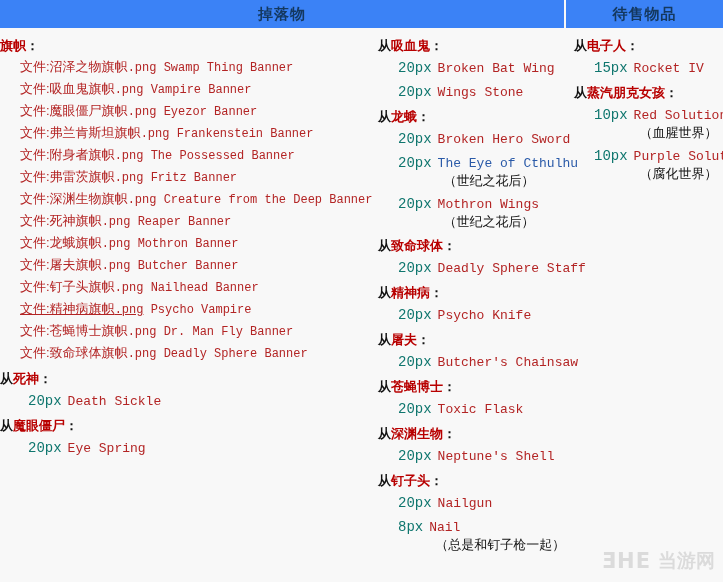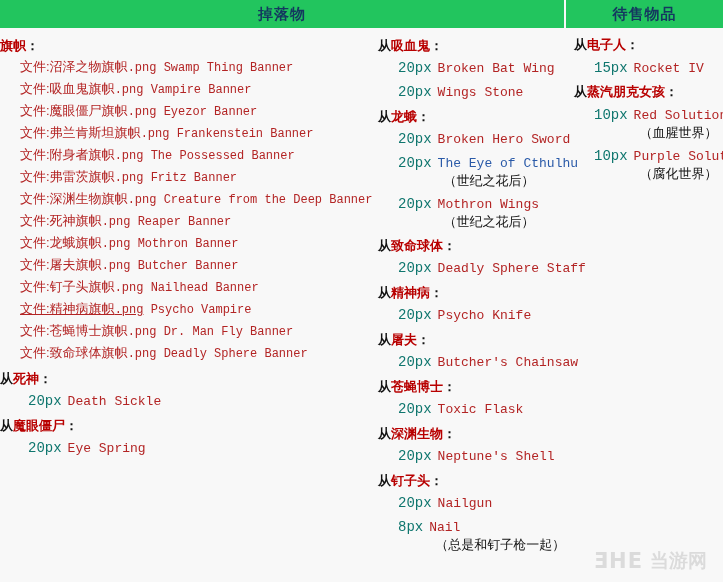--- a/index.html
+++ b/index.html
@@ -17,21 +17,21 @@
 
   
   .header-row {
     display: flex;
     height: 28px;
     align-items: stretch;
     gap: 2px;
     margin-bottom: 3px;
   }
   .header-cell {
-    background: #22c55e;
+    background: #3b82f6;
     display: flex;
     align-items: center;
     justify-content: center;
     color: #14385f;
     font-weight: bold;
     font-size: 15px;
     letter-spacing: 1px;
   }
   .header-cell.drops { width: 564px; }
   .header-cell.sale  { width: 157px; }
@@ -49,21 +49,21 @@
   .group-head {
     font-weight: bold;
     font-size: 13px;
     color: #111111;
     margin: 6px 0 2px 0;
     white-space: nowrap;
     line-height: 17px;
   }
   .col-left  .group-head { }
   .col-mid   .group-head { padding-left: 8px; }
-  .col-right .group-head { padding-left: 8px; font-family: Liberation Mono, monospace; }
+  .col-right .group-head { padding-left: 8px; }
   .group-head .name { color: #b80000; }
   .group-head .punct { color: #111111; }
 
   
   .file-row {
     padding-left: 20px;
     margin: 0;
     line-height: 20px;
     white-space: nowrap;
   }
@@ -117,21 +117,21 @@
     display: flex;
     flex-direction: column;
     line-height: 17px;
     justify-content: flex-end;
   }
   .item-stack .item-note { margin-left: 6px; }
 
   
   .watermark {
     position: absolute;
-    right: 16px;
+    right: 8px;
     bottom: 8px;
     display: flex;
     align-items: center;
     gap: 7px;
     opacity: 0.30;
     pointer-events: none;
   }
   .watermark .mark {
     font-family: "DejaVu Sans", sans-serif;
     font-weight: bold;

